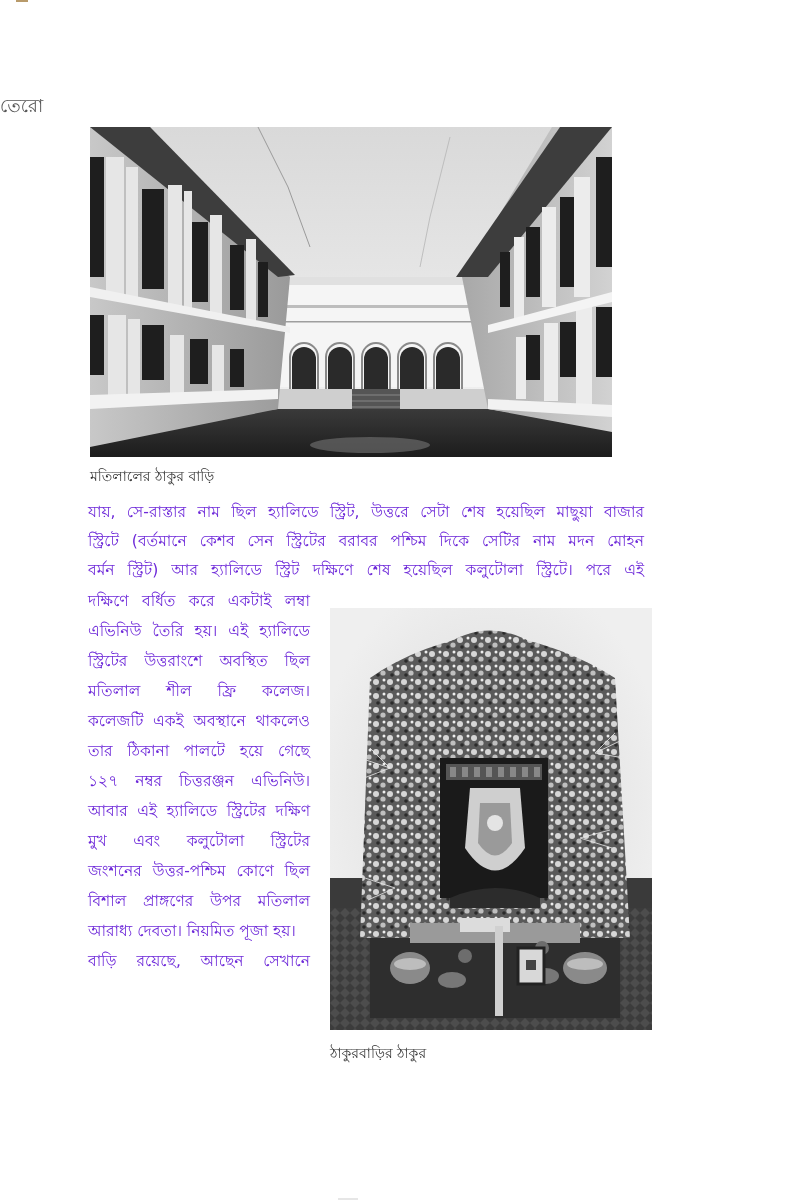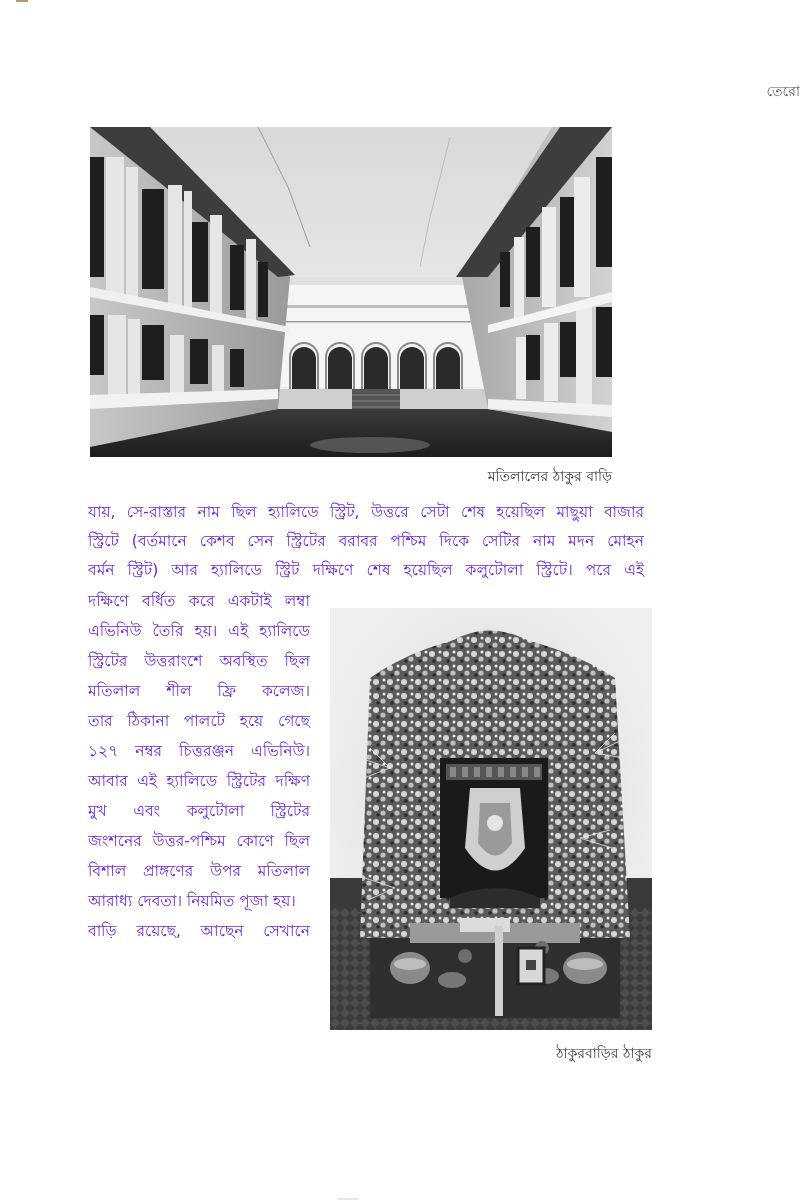--- a/index.html
+++ b/index.html
@@ -18,25 +18,25 @@
     .corner-mark {
       position: absolute;
       left: 16px;
       top: 0;
       width: 12px;
       height: 2px;
       background: #b89a6a;
     }
     .running-head {
       position: absolute;
-      top: 80px;
+      top: 92px;
       left: 0;
       width: 800px;
-      text-align: right;
-      font-size: 14px;
+      text-align: left;
+      font-size: 18px;
       color: #555;
     }
     .photo {
       position: absolute;
       overflow: hidden;
       background: #777;
     }
     .photo svg { display: block; width: 100%; height: 100%; }
     #photo-1 {
       left: 90px;
@@ -45,21 +45,21 @@
       height: 330px;
     }
     #photo-2 {
       left: 330px;
       top: 608px;
       width: 322px;
       height: 422px;
     }
     .caption {
       position: absolute;
-      text-align: right;
+      text-align: left;
       font-size: 14px;
       color: #333;
     }
     #caption-1 {
       left: 90px;
       width: 522px;
       top: 465px;
     }
     #caption-2 {
       left: 330px;
@@ -229,20 +229,21 @@
   <span class="line">যায়, সে-রাস্তার নাম ছিল হ্যালিডে স্ট্রিট, উত্তরে সেটা শেষ হয়েছিল মাছুয়া বাজার</span>
   <span class="line">স্ট্রিটে (বর্তমানে কেশব সেন স্ট্রিটের বরাবর পশ্চিম দিকে সেটির নাম মদন মোহন</span>
   <span class="line">বর্মন স্ট্রিট) আর হ্যালিডে স্ট্রিট দক্ষিণে শেষ হয়েছিল কলুটোলা স্ট্রিটে। পরে এই</span>
 </div>
 
 <div class="body-text" id="para-narrow">
   <span class="line">দক্ষিণে বর্ধিত করে একটাই লম্বা</span>
   <span class="line">এভিনিউ তৈরি হয়। এই হ্যালিডে</span>
   <span class="line">স্ট্রিটের উত্তরাংশে অবস্থিত ছিল</span>
   <span class="line">মতিলাল শীল ফ্রি কলেজ।</span>
+  <span class="line">কলেজটি একই অবস্থানে থাকলেও</span>
   <span class="line">তার ঠিকানা পালটে হয়ে গেছে</span>
   <span class="line">১২৭ নম্বর চিত্তরঞ্জন এভিনিউ।</span>
   <span class="line">আবার এই হ্যালিডে স্ট্রিটের দক্ষিণ</span>
   <span class="line">মুখ এবং কলুটোলা স্ট্রিটের</span>
   <span class="line">জংশনের উত্তর-পশ্চিম কোণে ছিল</span>
   <span class="line">বিশাল প্রাঙ্গণের উপর মতিলাল</span>
   <span class="line last">আরাধ্য দেবতা। নিয়মিত পূজা হয়।</span>
   <span class="line">বাড়ি রয়েছে, আছেন সেখানে</span>
 </div>
 

